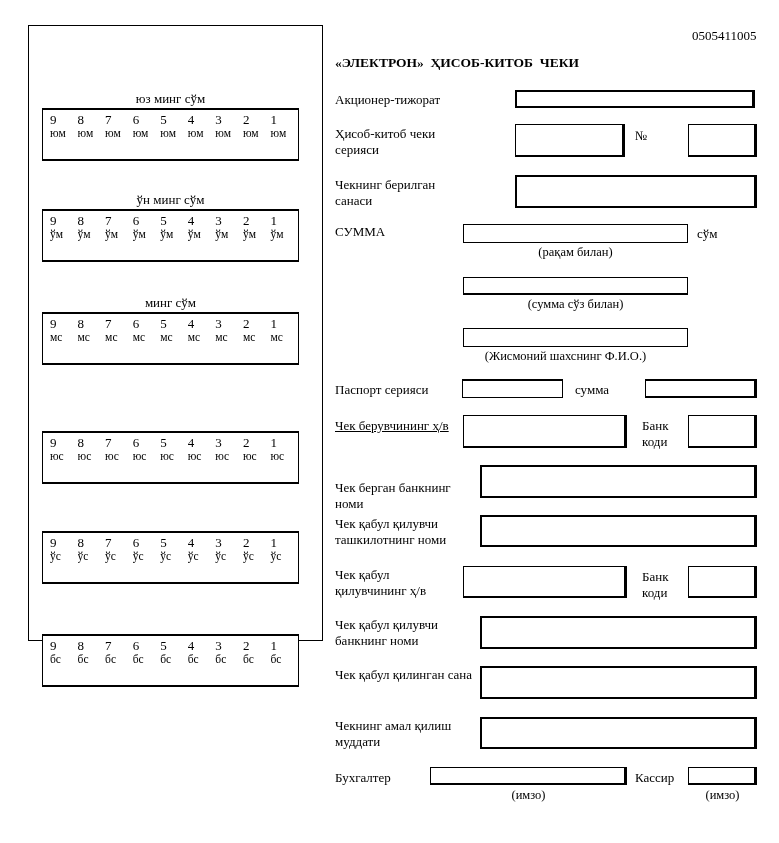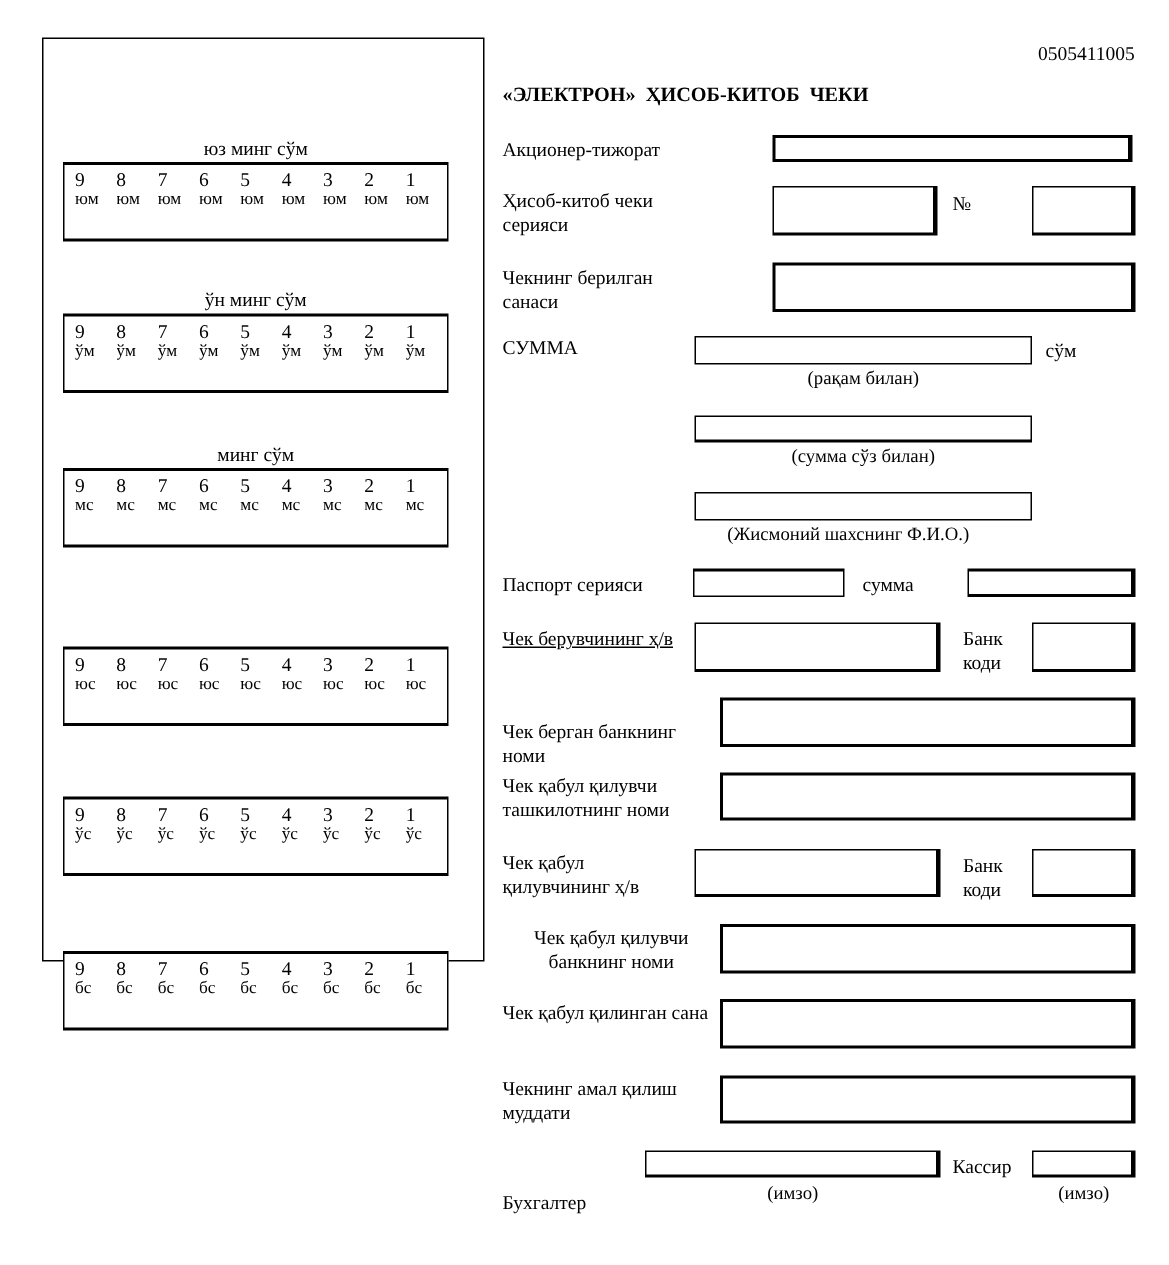--- a/index.html
+++ b/index.html
@@ -60,27 +60,27 @@
   #lbl-bank-kodi-1{left:642px;top:418px;width:42px;}
   #box-bank-kod-1{left:688px;top:415px;width:69px;height:33px;}
   #lbl-bergan-bank{left:335px;top:480px;width:145px;}
   #box-bergan-bank{left:480px;top:465px;width:277px;height:33px;}
   #lbl-tashkilot{left:335px;top:516px;width:150px;}
   #box-tashkilot{left:480px;top:515px;width:277px;height:32px;}
   #lbl-qabul-hv{left:335px;top:567px;width:118px;}
   #box-qabul-hv{left:463px;top:566px;width:164px;height:32px;}
   #lbl-bank-kodi-2{left:642px;top:569px;width:42px;}
   #box-bank-kod-2{left:688px;top:566px;width:69px;height:32px;}
-  #lbl-qabul-bank{left:335px;top:617px;width:145px;text-align:center;}
+  #lbl-qabul-bank{left:335px;top:617px;width:145px;}
   #box-qabul-bank{left:480px;top:616px;width:277px;height:33px;}
   #lbl-qilingan-sana{left:335px;top:667px;width:145px;}
   #box-qilingan-sana{left:480px;top:666px;width:277px;height:33px;}
   #lbl-muddat{left:335px;top:718px;width:145px;}
   #box-muddat{left:480px;top:717px;width:277px;height:32px;}
-  #lbl-buxgalter{left:335px;top:794px;}
+  #lbl-buxgalter{left:335px;top:770px;}
   #box-buxgalter{left:430px;top:767px;width:197px;height:18px;}
   #cap-imzo-1{left:430px;top:788px;width:197px;}
   #lbl-kassir{left:635px;top:770px;}
   #box-kassir{left:688px;top:767px;width:69px;height:18px;}
   #cap-imzo-2{left:660px;top:788px;width:125px;}
 </style>
 </head>
 <body>
 
 <div id="page">

